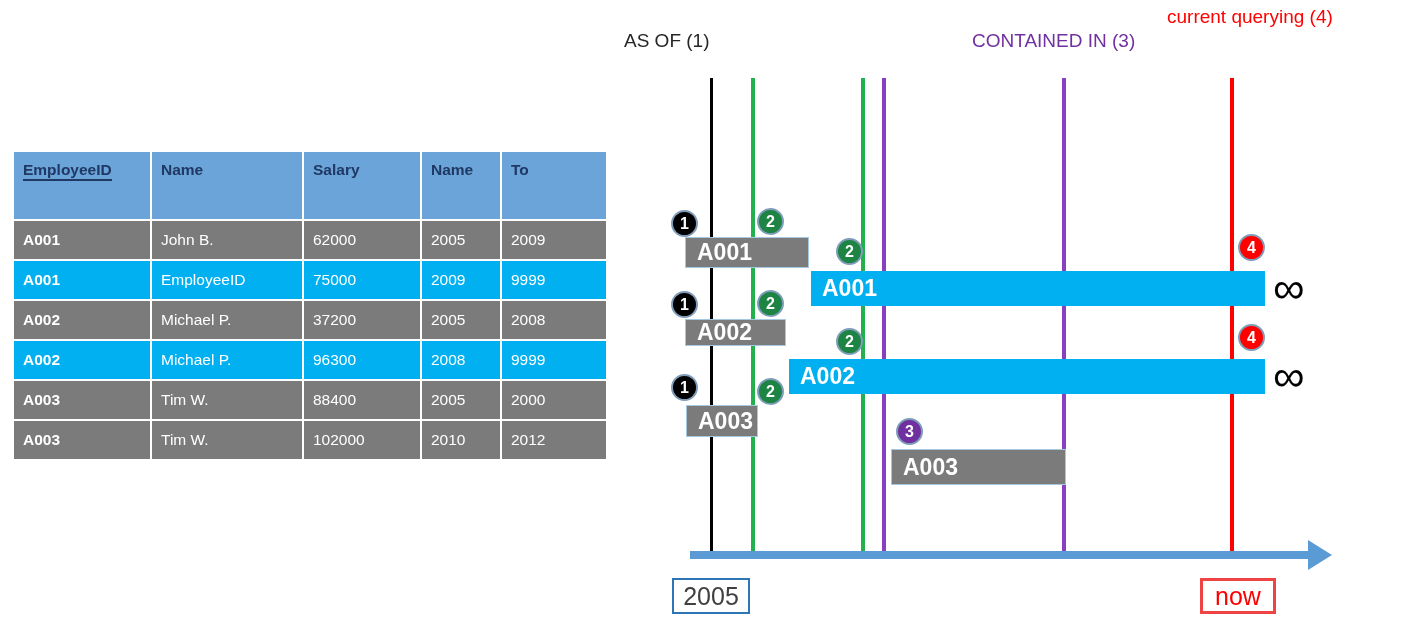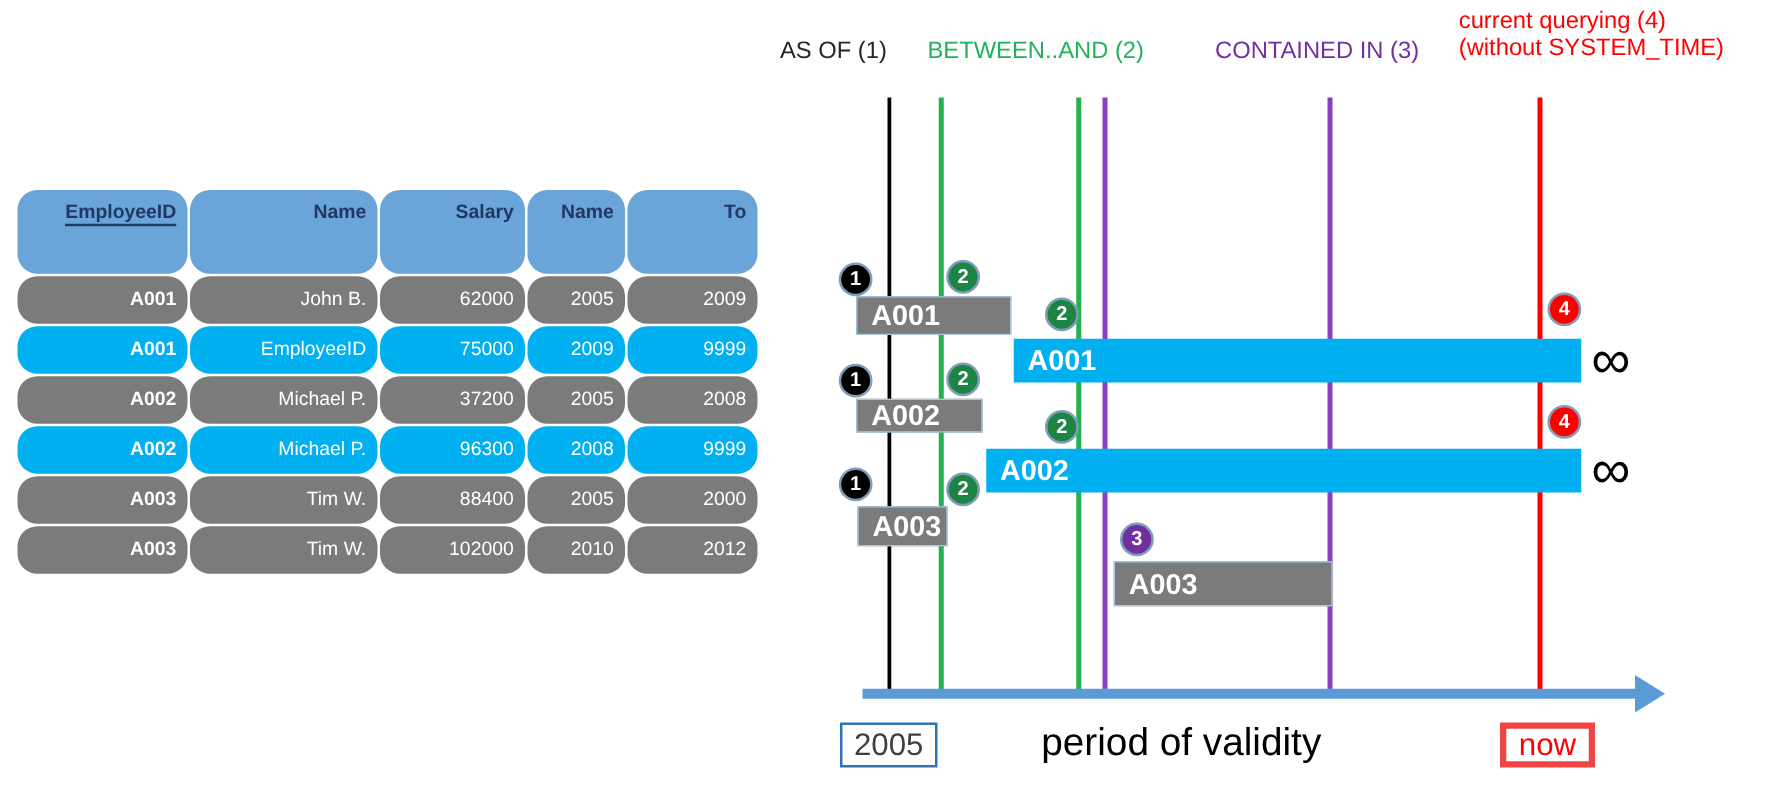--- a/index.html
+++ b/index.html
@@ -7,40 +7,40 @@
     width:1428px;height:637px;background:#ffffff;
     font-family:"Liberation Sans",sans-serif;
     overflow:hidden;position:relative;
   }
   #root{position:relative;width:1428px;height:637px;}
 
   
   .table-wrap{position:absolute;left:12px;top:150px;width:592px;}
   table.bitemporal{border-collapse:separate;border-spacing:2px;width:592px;table-layout:fixed;}
   table.bitemporal th,table.bitemporal td{
-    padding:6px 9px;font-size:15.5px;text-align:right;vertical-align:middle;
-    white-space:nowrap;overflow:hidden;border-radius:16px;
+    padding:6px 9px;font-size:15.5px;text-align:left;vertical-align:middle;
+    white-space:nowrap;overflow:hidden;
   }
   table.bitemporal th{
     background:#6ba4d8;color:#1f3864;font-weight:bold;height:52px;
     vertical-align:top;padding-top:9px;
   }
   th.col-id span{border-bottom:2px solid #1f3864;padding-bottom:1px;}
   td{height:26px;}
   tr.row-gray td{background:#7b7b7b;color:#ffffff;}
   tr.row-cyan td{background:#00b0f0;color:#ffffff;}
   td.cell-id{font-weight:bold;}
   col.c1{width:136px;}col.c2{width:150px;}col.c3{width:116px;}
   col.c4{width:78px;}col.c5{width:104px;}
 
   
   .diagram{position:absolute;left:0;top:0;width:1428px;height:637px;}
 
   .legend{position:absolute;top:0;left:0;width:1428px;height:64px;}
-  .legend-item{position:absolute;font-size:19px;line-height:22px;white-space:nowrap;}
+  .legend-item{position:absolute;font-size:19px;line-height:22px;white-space:nowrap;text-align:right;}
   .lg1{left:624px;top:30px;color:#262626;}
   .lg2{left:742px;top:30px;color:#21b25c;}
   .lg3{left:972px;top:30px;color:#7030a0;}
   .lg4{left:1167px;top:6px;color:#ff0000;}
   .lg4 .l2{display:block;}
 
   .vline{position:absolute;width:4px;}
   .vline.black{background:#000000;width:3px;}
   .vline.green{background:#22b14c;}
   .vline.purple{background:#8a3fc0;}
@@ -64,21 +64,21 @@
   .badge.b2{background:#1d8443;}
   .badge.b3{background:#7030a0;}
   .badge.b4{background:#ff0000;}
 
   .infinity{position:absolute;font-size:44px;line-height:1;color:#000000;
     font-family:"DejaVu Sans",sans-serif;font-weight:300;}
 
   .tagbox{position:absolute;display:flex;align-items:center;justify-content:center;
     font-size:25px;background:#ffffff;box-sizing:border-box;}
   .tagbox.start{left:672px;top:578px;width:78px;height:36px;border:2px solid #2e75b6;color:#404040;}
-  .tagbox.now{left:1200px;top:578px;width:76px;height:36px;border:5px solid #ef4444;color:#ff0000;}
+  .tagbox.now{left:1200px;top:578px;width:76px;height:36px;border:3px solid #ef4444;color:#ff0000;}
 
   .axis-caption{position:absolute;left:833px;top:576px;font-size:31px;color:#000000;}
 </style>
 </head>
 <body>
 
 <div id="root">
 
   <div class="table-wrap">
     <table class="bitemporal">
@@ -142,25 +142,23 @@
           <td>2012</td>
         </tr>
       </tbody>
     </table>
   </div>
 
   <div class="diagram">
 
     <div class="legend">
       <div class="legend-item lg1">AS OF (1)</div>
-      <div class="legend-item lg2">BETWEEN..AND (2)</div>
       <div class="legend-item lg3">CONTAINED IN (3)</div>
       <div class="legend-item lg4">
         <span class="l1">current querying (4)</span>
-        <span class="l2">(without SYSTEM_TIME)</span>
       </div>
     </div>
 
     <div class="vline black" style="left:710px;top:78px;height:478px;"></div>
     <div class="vline green" style="left:751px;top:78px;height:478px;"></div>
     <div class="vline green" style="left:861px;top:78px;height:478px;"></div>
     <div class="vline purple" style="left:882px;top:78px;height:478px;"></div>
     <div class="vline purple" style="left:1062px;top:78px;height:478px;"></div>
     <div class="vline red" style="left:1230px;top:78px;height:478px;"></div>
 
@@ -188,17 +186,16 @@
     <div class="bar gray" style="left:686px;top:405px;width:72px;height:32px;">A003</div>
     <div class="bar gray" style="left:891px;top:449px;width:175px;height:36px;">A003</div>
 
     <div class="infinity" style="left:1273px;top:266px;">∞</div>
     <div class="infinity" style="left:1273px;top:354px;">∞</div>
 
     <div class="axis"></div>
     <div class="axis-arrow"></div>
 
     <div class="tagbox start">2005</div>
-    <div class="axis-caption">period of validity</div>
     <div class="tagbox now">now</div>
 
   </div>
 </div>
 
 </body></html>

